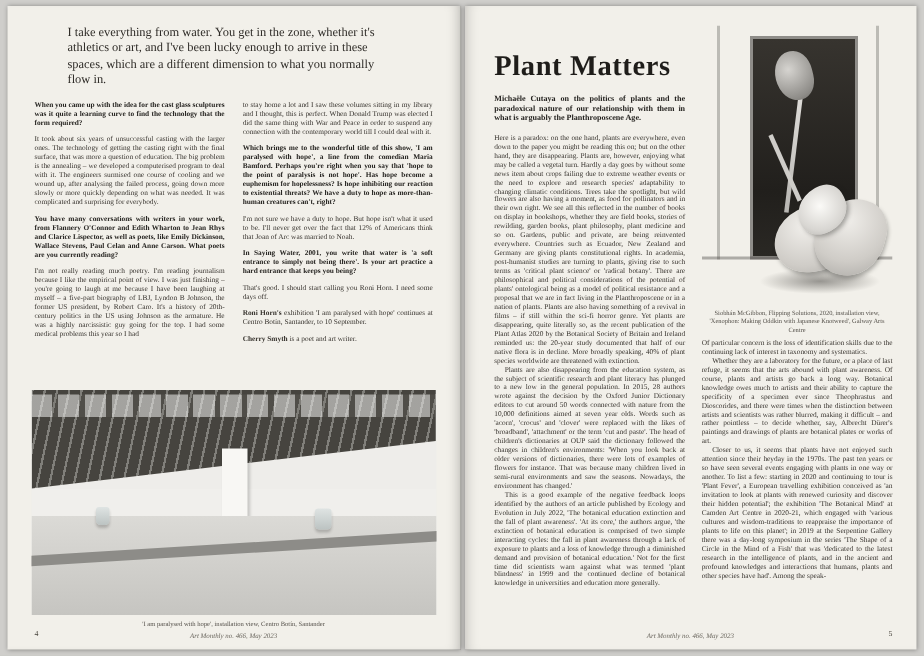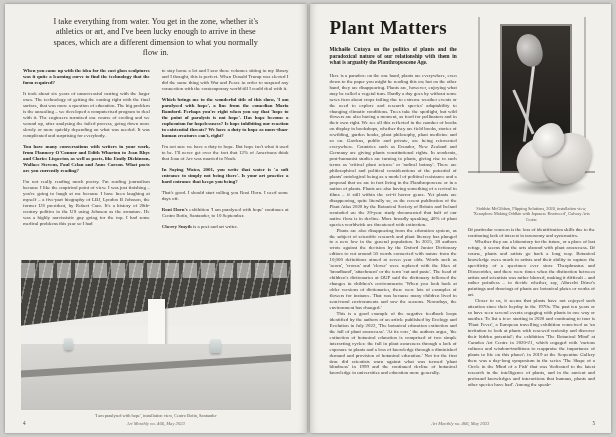--- a/index.html
+++ b/index.html
@@ -5,21 +5,21 @@
   * { margin:0; padding:0; box-sizing:border-box; }
   html,body { width:616px; height:437px; background:#c8c7c4; }
   body { font-family:"Liberation Serif","DejaVu Serif",serif; color:#37332e; -webkit-text-size-adjust:none; }
 
   .spread { width:616px; height:437px; display:flex; gap:3px; padding:4px 5px; background:#cfcecb; }
   .page { flex:1; position:relative; background:#f2f0ea; overflow:hidden; box-shadow:0 0 3px rgba(0,0,0,.35); }
   .page.left  { box-shadow:0 0 3px rgba(0,0,0,.35), inset -7px 0 9px -7px rgba(0,0,0,.30); }
   .page.right { box-shadow:0 0 3px rgba(0,0,0,.35), inset 7px 0 9px -7px rgba(0,0,0,.25); }
 
   
-  .pull-quote { margin:13px 40px 9px; text-align:center; font-size:8.3px; line-height:10.4px; color:#2f2c28; }
+  .pull-quote { margin:13px 40px 9px; font-size:8.3px; line-height:10.4px; color:#2f2c28; }
   .lp-cols { display:flex; gap:12px; padding:0 18px; height:188px; overflow:hidden; }
   .lp-cols .col { flex:1; }
   .lp-cols p { font-size:4.9px; line-height:6px; text-align:justify; margin-bottom:5px; }
   .q { font-weight:bold; color:#262421; }
   .b { font-weight:bold; }
 
   .photo-left { position:relative; height:150px; margin:4px 16px 0; background:#eeedea; overflow:hidden; }
   .pl-ceiling { position:absolute; top:0; left:0; right:0; height:44%;
     background:repeating-linear-gradient(102deg,#807f7a 0 1.5px,#46443f 1.5px 8px);
     clip-path:polygon(0 0,100% 0,100% 52%,0 100%); }
@@ -36,21 +36,21 @@
   .caption { text-align:center; font-size:4.4px; line-height:5.4px; color:#57534d; margin-top:3px; padding:0 30px; }
 
   .footer { position:absolute; bottom:7px; left:0; right:0; text-align:center; font-style:italic; font-size:4.6px; color:#6b675f; }
   .pageno { position:absolute; bottom:7px; font-size:5.2px; color:#4a463f; }
   .pageno.lno { left:18px; } .pageno.rno { right:16px; }
 
   
   .rp-inner { padding:12px 16px 0 20px; }
   .rp-cols { display:flex; gap:11px; }
   .rp-cols .col { flex:1; }
-  h1.article-title { font-size:19px; line-height:21px; font-weight:bold; letter-spacing:.4px; color:#1f1d1a; margin:1px 0 8px; }
+  h1.article-title { font-size:19px; line-height:21px; font-weight:bold; letter-spacing:.4px; color:#1f1d1a; margin:18px 0 8px; }
   .standfirst { font-weight:bold; font-size:5.4px; line-height:6.6px; color:#262421; margin-bottom:7px; text-align:justify; }
   .rp-cols p.body { font-size:4.9px; line-height:5.95px; text-align:justify; }
   .rp-cols p.indent { text-indent:7px; }
 
   .photo-right { position:relative; height:186px; margin-top:1px; overflow:hidden;
     background:linear-gradient(#c6c4c0 0%,#b4b2ae 62%,#989ael 80%,#94928e 82%,#a4a29e 100%); }
   .pr-panel { position:absolute; top:0; bottom:16%; left:8%; width:2px; background:rgba(90,88,84,.35); }
   .pr-panel.p2 { left:auto; right:7%; }
   .pr-door { position:absolute; left:27%; right:20%; top:5%; bottom:17%; background:linear-gradient(#37342f,#211f1c 70%,#2a2824); box-shadow:0 0 0 2px #8f8d89; }
   .pr-floorline { position:absolute; left:0; right:0; bottom:16%; height:2px; background:rgba(70,68,64,.4); }

